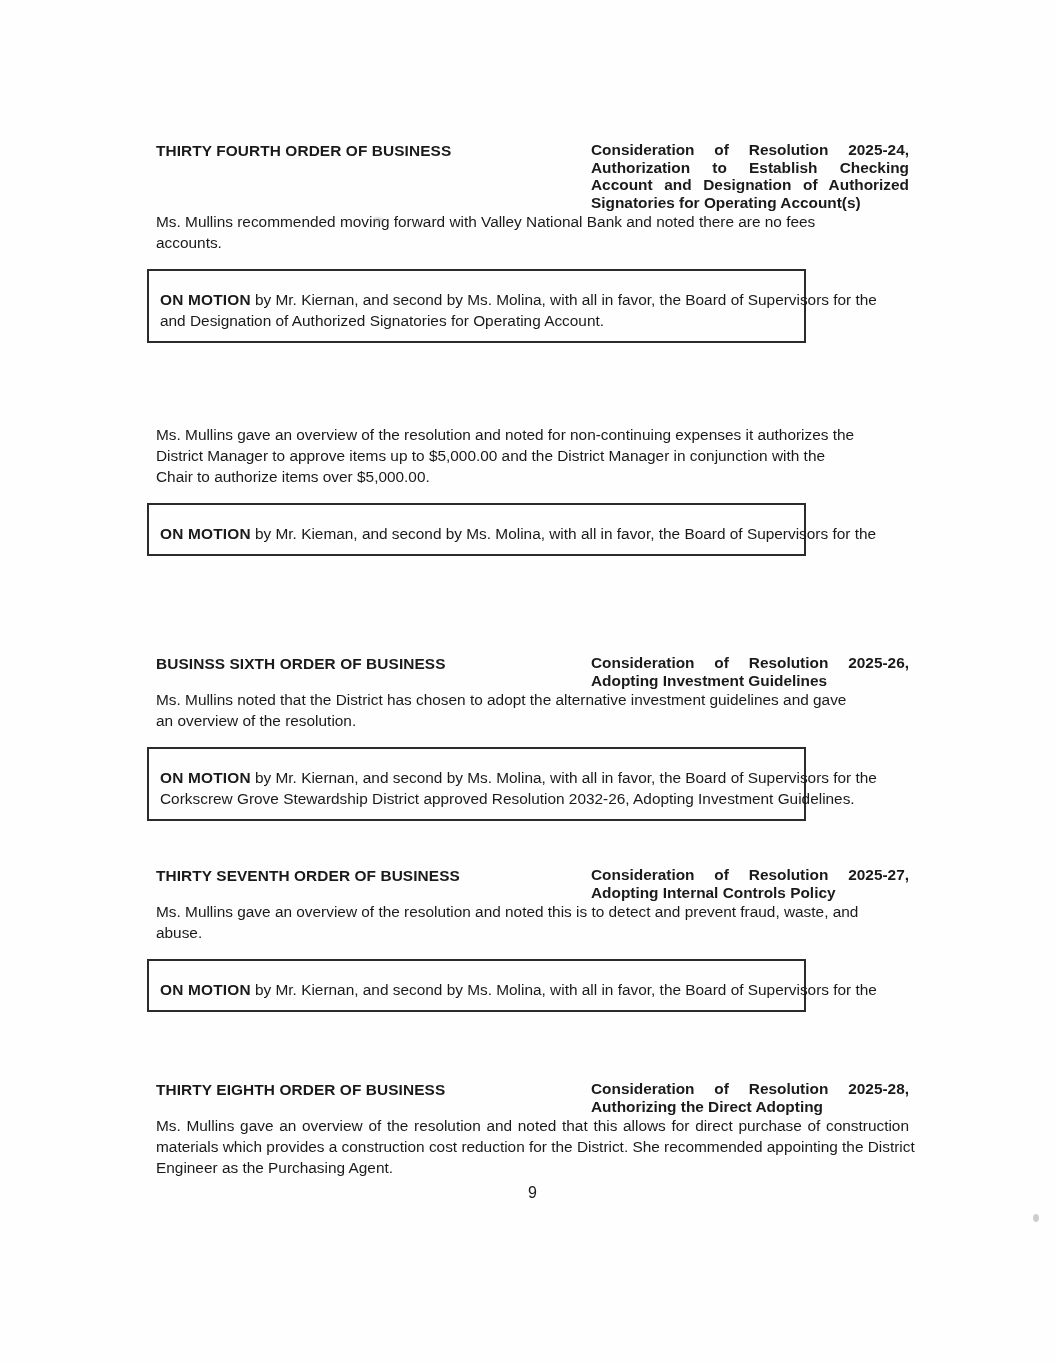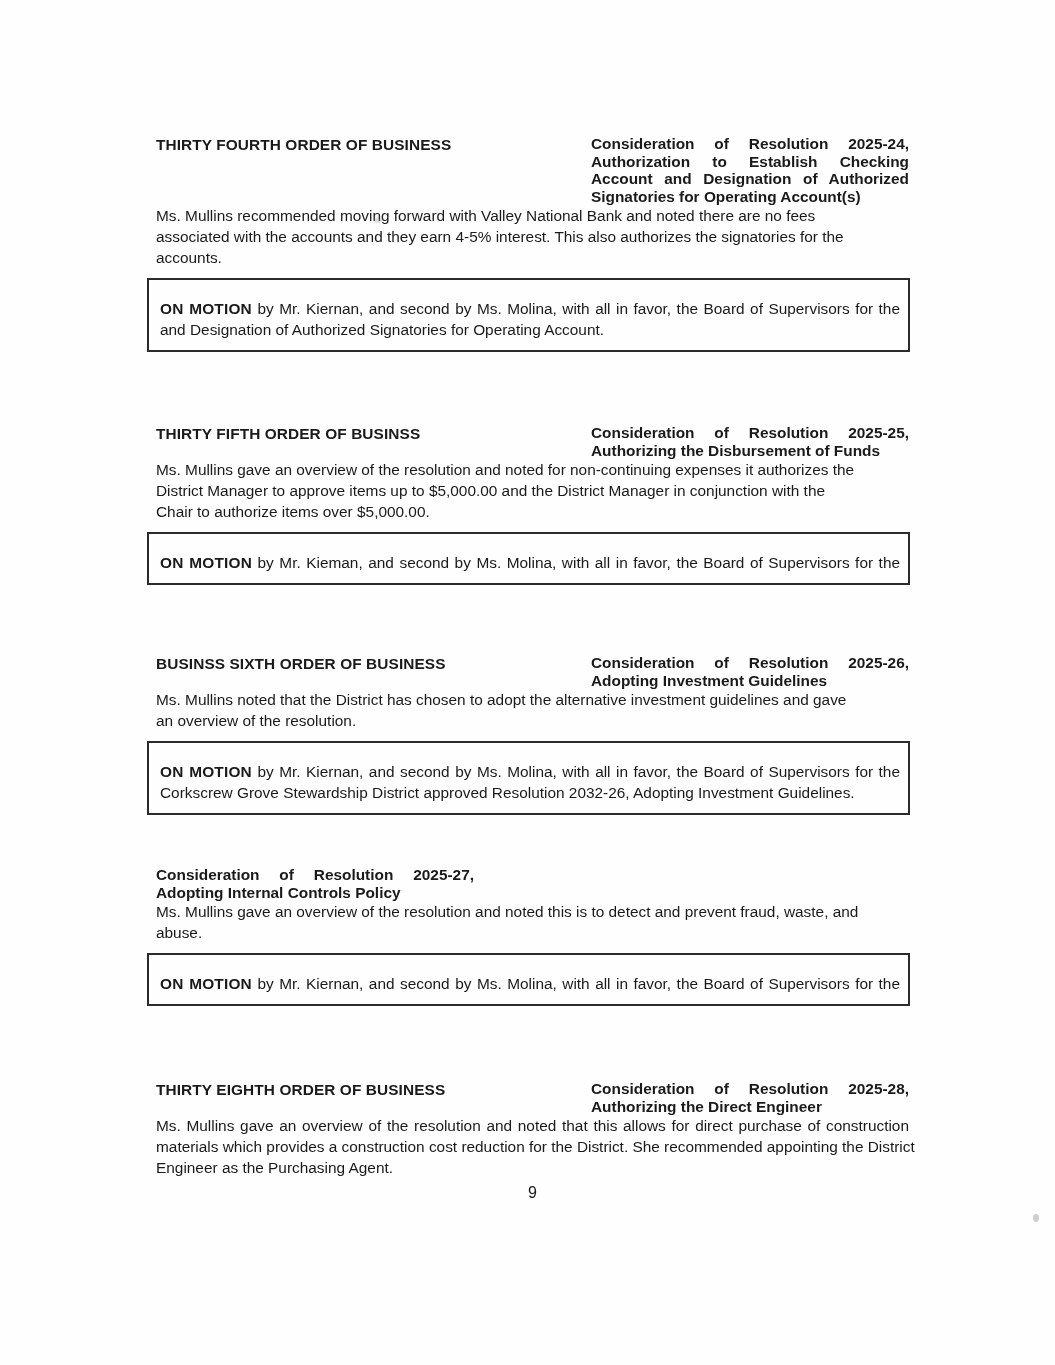--- a/index.html
+++ b/index.html
@@ -10,21 +10,21 @@
     background: #fefefe;
     font-family: "Liberation Sans", sans-serif;
     color: #1a1a1a;
     overflow: hidden;
   }
   .section {
     position: absolute;
     left: 156px;
     width: 753px;
   }
-  .s1 { top: 135px; }
+  .s1 { top: 141px; }
   .s2 { top: 424px; }
   .s3 { top: 654px; }
   .s4 { top: 866px; }
   .s5 { top: 1080px; }
 
   .section-header {
     display: flex;
     justify-content: space-between;
     align-items: flex-start;
   }
@@ -48,23 +48,23 @@
   .jline {
     text-align: justify;
     text-align-last: justify;
     white-space: nowrap;
     overflow: visible;
   }
   .jline.last { text-align-last: left; }
   .pline { white-space: nowrap; }
 
   .motion-box {
-    margin-top: 10px;
+    margin-top: 16px;
     margin-left: -9px;
-    width: 763px;
+    width: 659px;
     box-sizing: border-box;
     border: 2px solid #2b2b2b;
     padding: 18px 8px 10px 11px;
     font-size: 15.4px;
     line-height: 21px;
     background: #fefefe;
   }
   .motion-box strong { font-weight: 700; letter-spacing: 0.2px; }
 
   .page-number {
@@ -109,37 +109,29 @@
       <div class="heading-left">THIRTY FOURTH ORDER OF BUSINESS</div>
       <div class="heading-right">
             <div class="jline">Consideration of Resolution 2025-24,</div>
             <div class="jline">Authorization to Establish Checking</div>
             <div class="jline">Account and Designation of Authorized</div>
             <div class="jline last">Signatories for Operating Account(s)</div>
           </div>
     </div>
     <div class="body">
           <div class="pline">Ms. Mullins recommended moving forward with Valley National Bank and noted there are no fees</div>
-          <div class="pline">associated with the accounts and they earn 4-5% interest. This also authorizes the signatories for the</div>
           <div class="pline last">accounts.</div>
         </div>
     <div class="motion-box">
           <div class="jline"><strong>ON MOTION</strong> by Mr. Kiernan, and second by Ms. Molina, with all in favor, the Board of Supervisors for the</div>
           <div class="jline last">and Designation of Authorized Signatories for Operating Account.</div>
         </div>
   </section>
 
   <section class="section s2">
-    <div class="section-header">
-      <div class="heading-left">THIRTY FIFTH ORDER OF BUSINSS</div>
-      <div class="heading-right">
-            <div class="jline">Consideration of Resolution 2025-25,</div>
-            <div class="jline last">Authorizing the Disbursement of Funds</div>
-          </div>
-    </div>
     <div class="body">
           <div class="pline">Ms. Mullins gave an overview of the resolution and noted for non-continuing expenses it authorizes the</div>
           <div class="pline">District Manager to approve items up to $5,000.00 and the District Manager in conjunction with the</div>
           <div class="pline last">Chair to authorize items over $5,000.00.</div>
         </div>
     <div class="motion-box">
           <div class="jline"><strong>ON MOTION</strong> by Mr. Kieman, and second by Ms. Molina, with all in favor, the Board of Supervisors for the</div>
         </div>
   </section>
 
@@ -156,40 +148,41 @@
           <div class="pline last">an overview of the resolution.</div>
         </div>
     <div class="motion-box">
           <div class="jline"><strong>ON MOTION</strong> by Mr. Kiernan, and second by Ms. Molina, with all in favor, the Board of Supervisors for the</div>
           <div class="jline last">Corkscrew Grove Stewardship District approved Resolution 2032-26, Adopting Investment Guidelines.</div>
         </div>
   </section>
 
   <section class="section s4">
     <div class="section-header">
+      <div class="heading-left">THIRTY SEVENTH ORDER OF BUSINESS</div>
       <div class="heading-right">
             <div class="jline">Consideration of Resolution 2025-27,</div>
             <div class="jline last">Adopting Internal Controls Policy</div>
           </div>
     </div>
     <div class="body">
           <div class="pline">Ms. Mullins gave an overview of the resolution and noted this is to detect and prevent fraud, waste, and</div>
           <div class="pline last">abuse.</div>
         </div>
     <div class="motion-box">
           <div class="jline"><strong>ON MOTION</strong> by Mr. Kiernan, and second by Ms. Molina, with all in favor, the Board of Supervisors for the</div>
         </div>
   </section>
 
   <section class="section s5">
     <div class="section-header">
       <div class="heading-left">THIRTY EIGHTH ORDER OF BUSINESS</div>
       <div class="heading-right">
             <div class="jline">Consideration of Resolution 2025-28,</div>
-            <div class="jline last">Authorizing the Direct Engineer</div>
+            <div class="jline last">Authorizing the Direct Adopting</div>
           </div>
     </div>
     <div class="body">
           <div class="jline">Ms. Mullins gave an overview of the resolution and noted that this allows for direct purchase of construction</div>
           <div class="jline">materials which provides a construction cost reduction for the District. She recommended appointing the District</div>
           <div class="jline last">Engineer as the Purchasing Agent.</div>
         </div>
 
   </section>
 </div>

